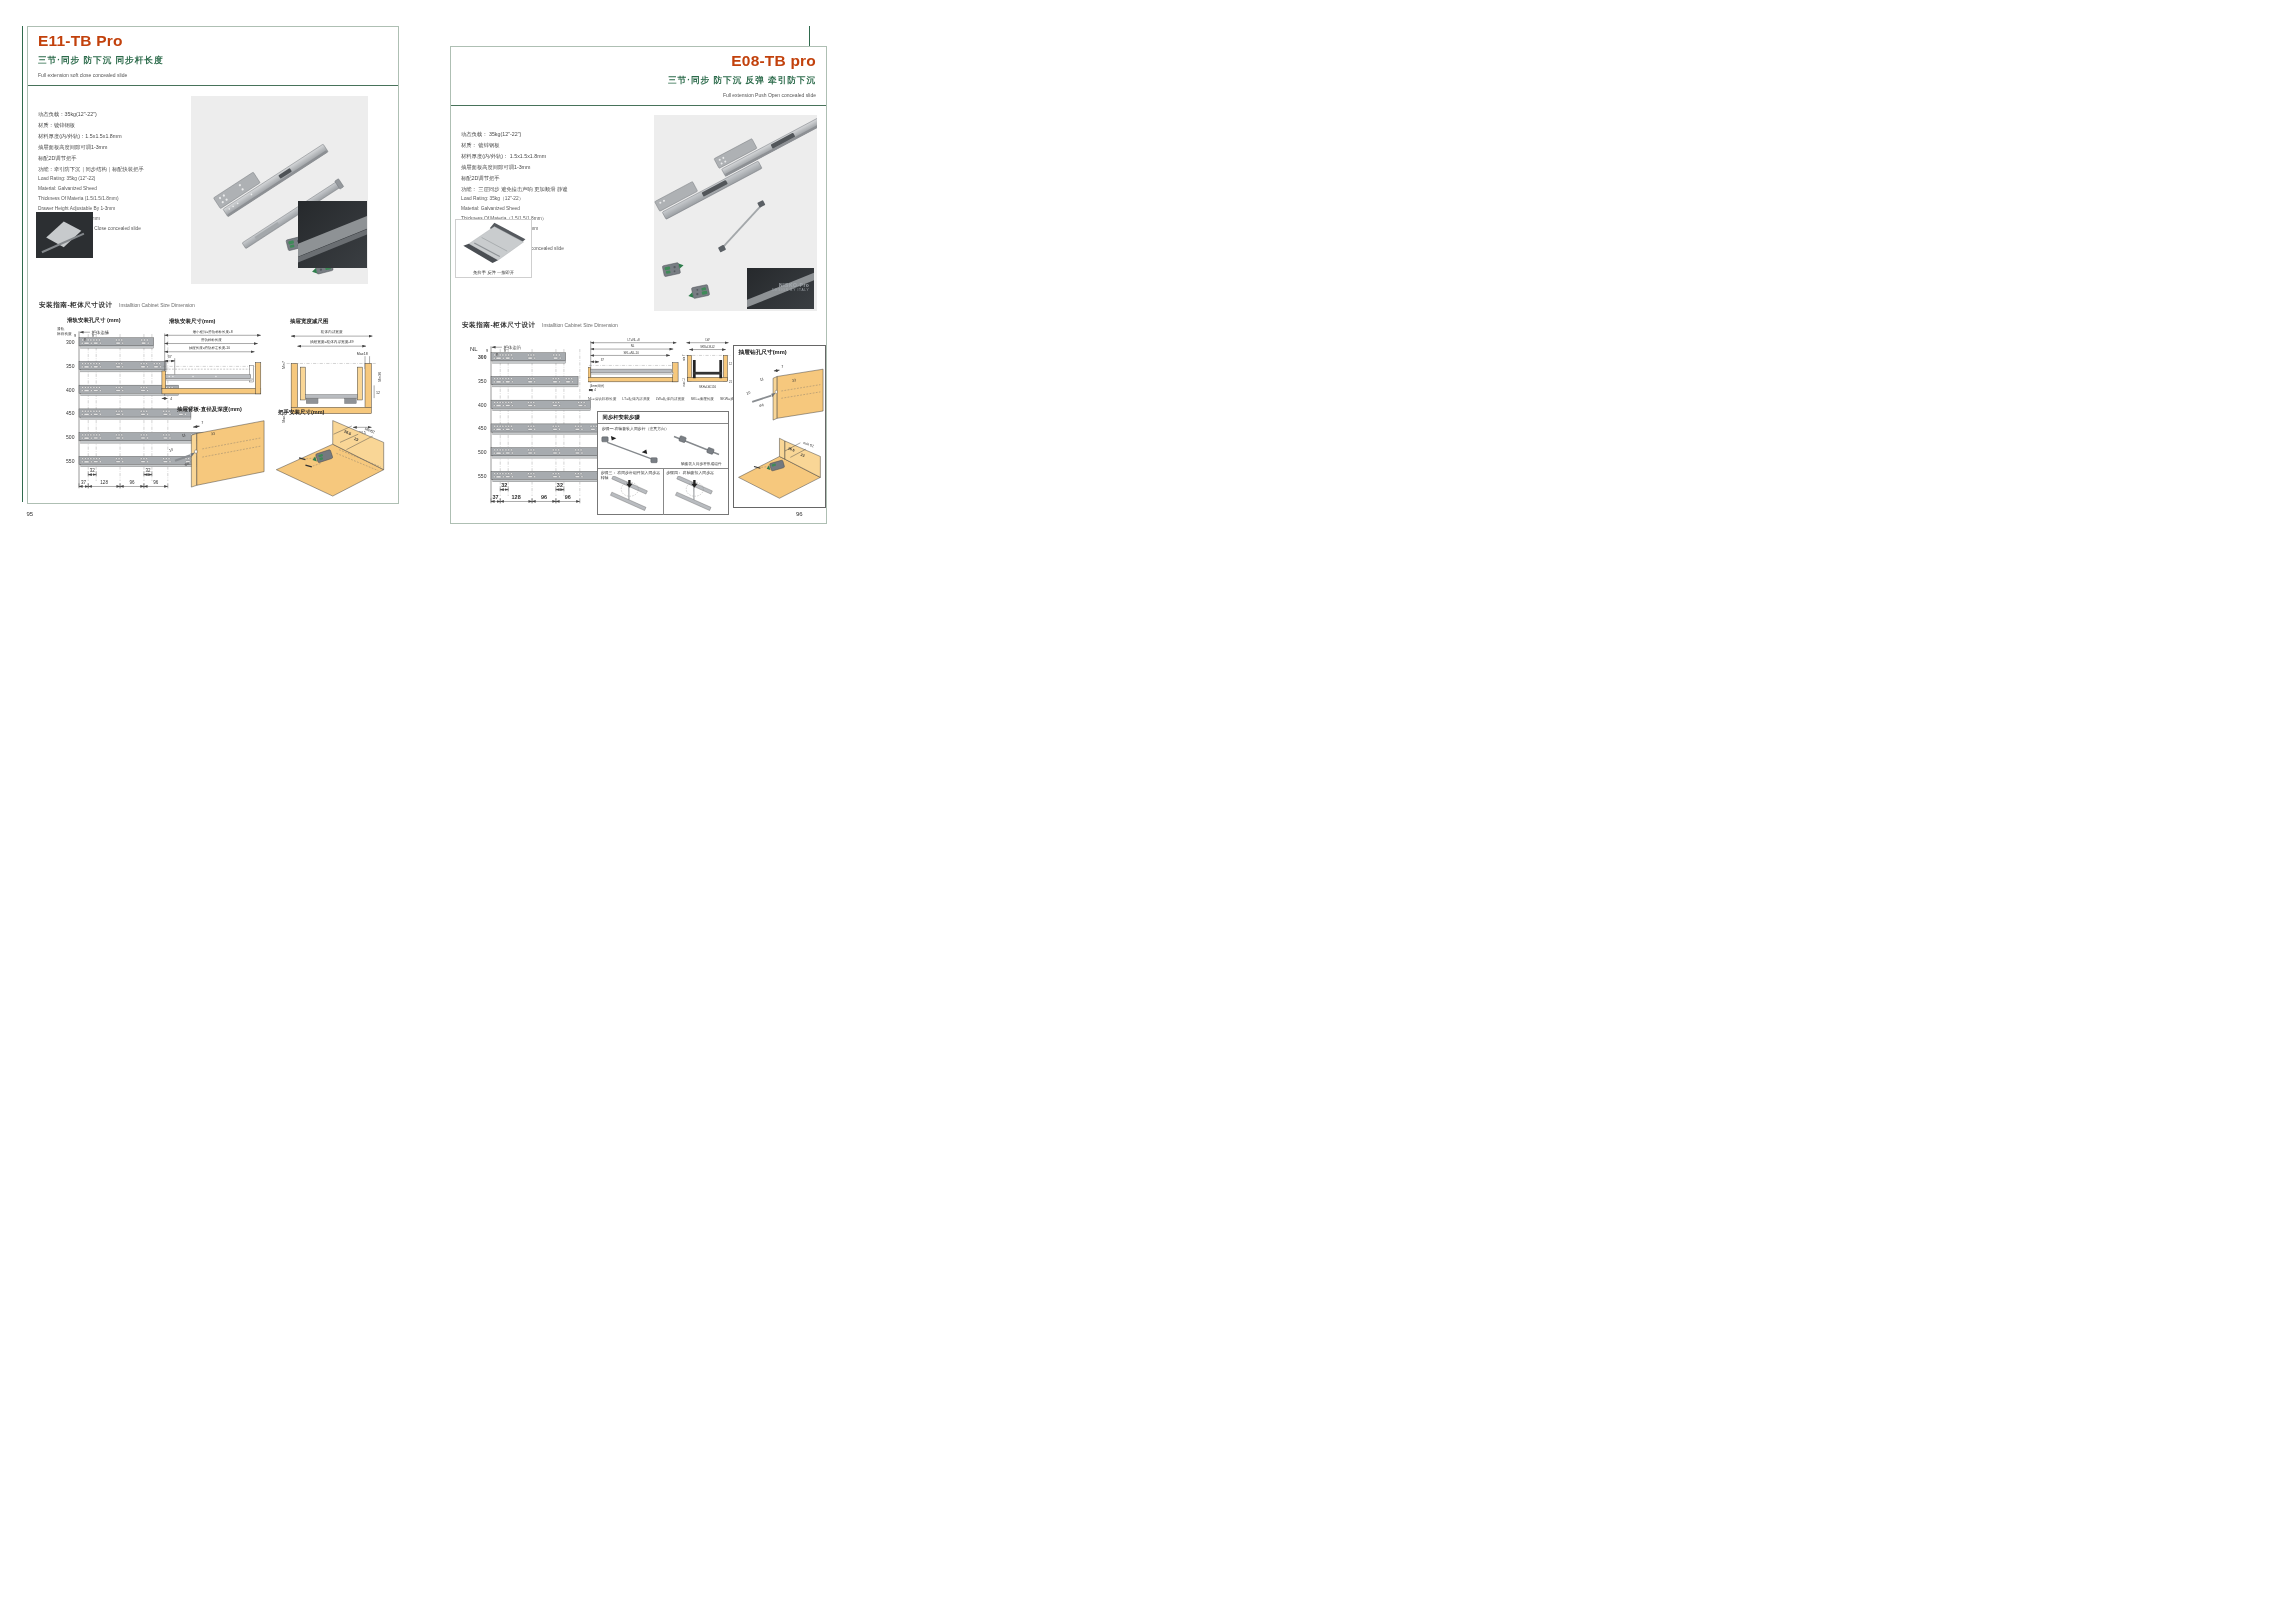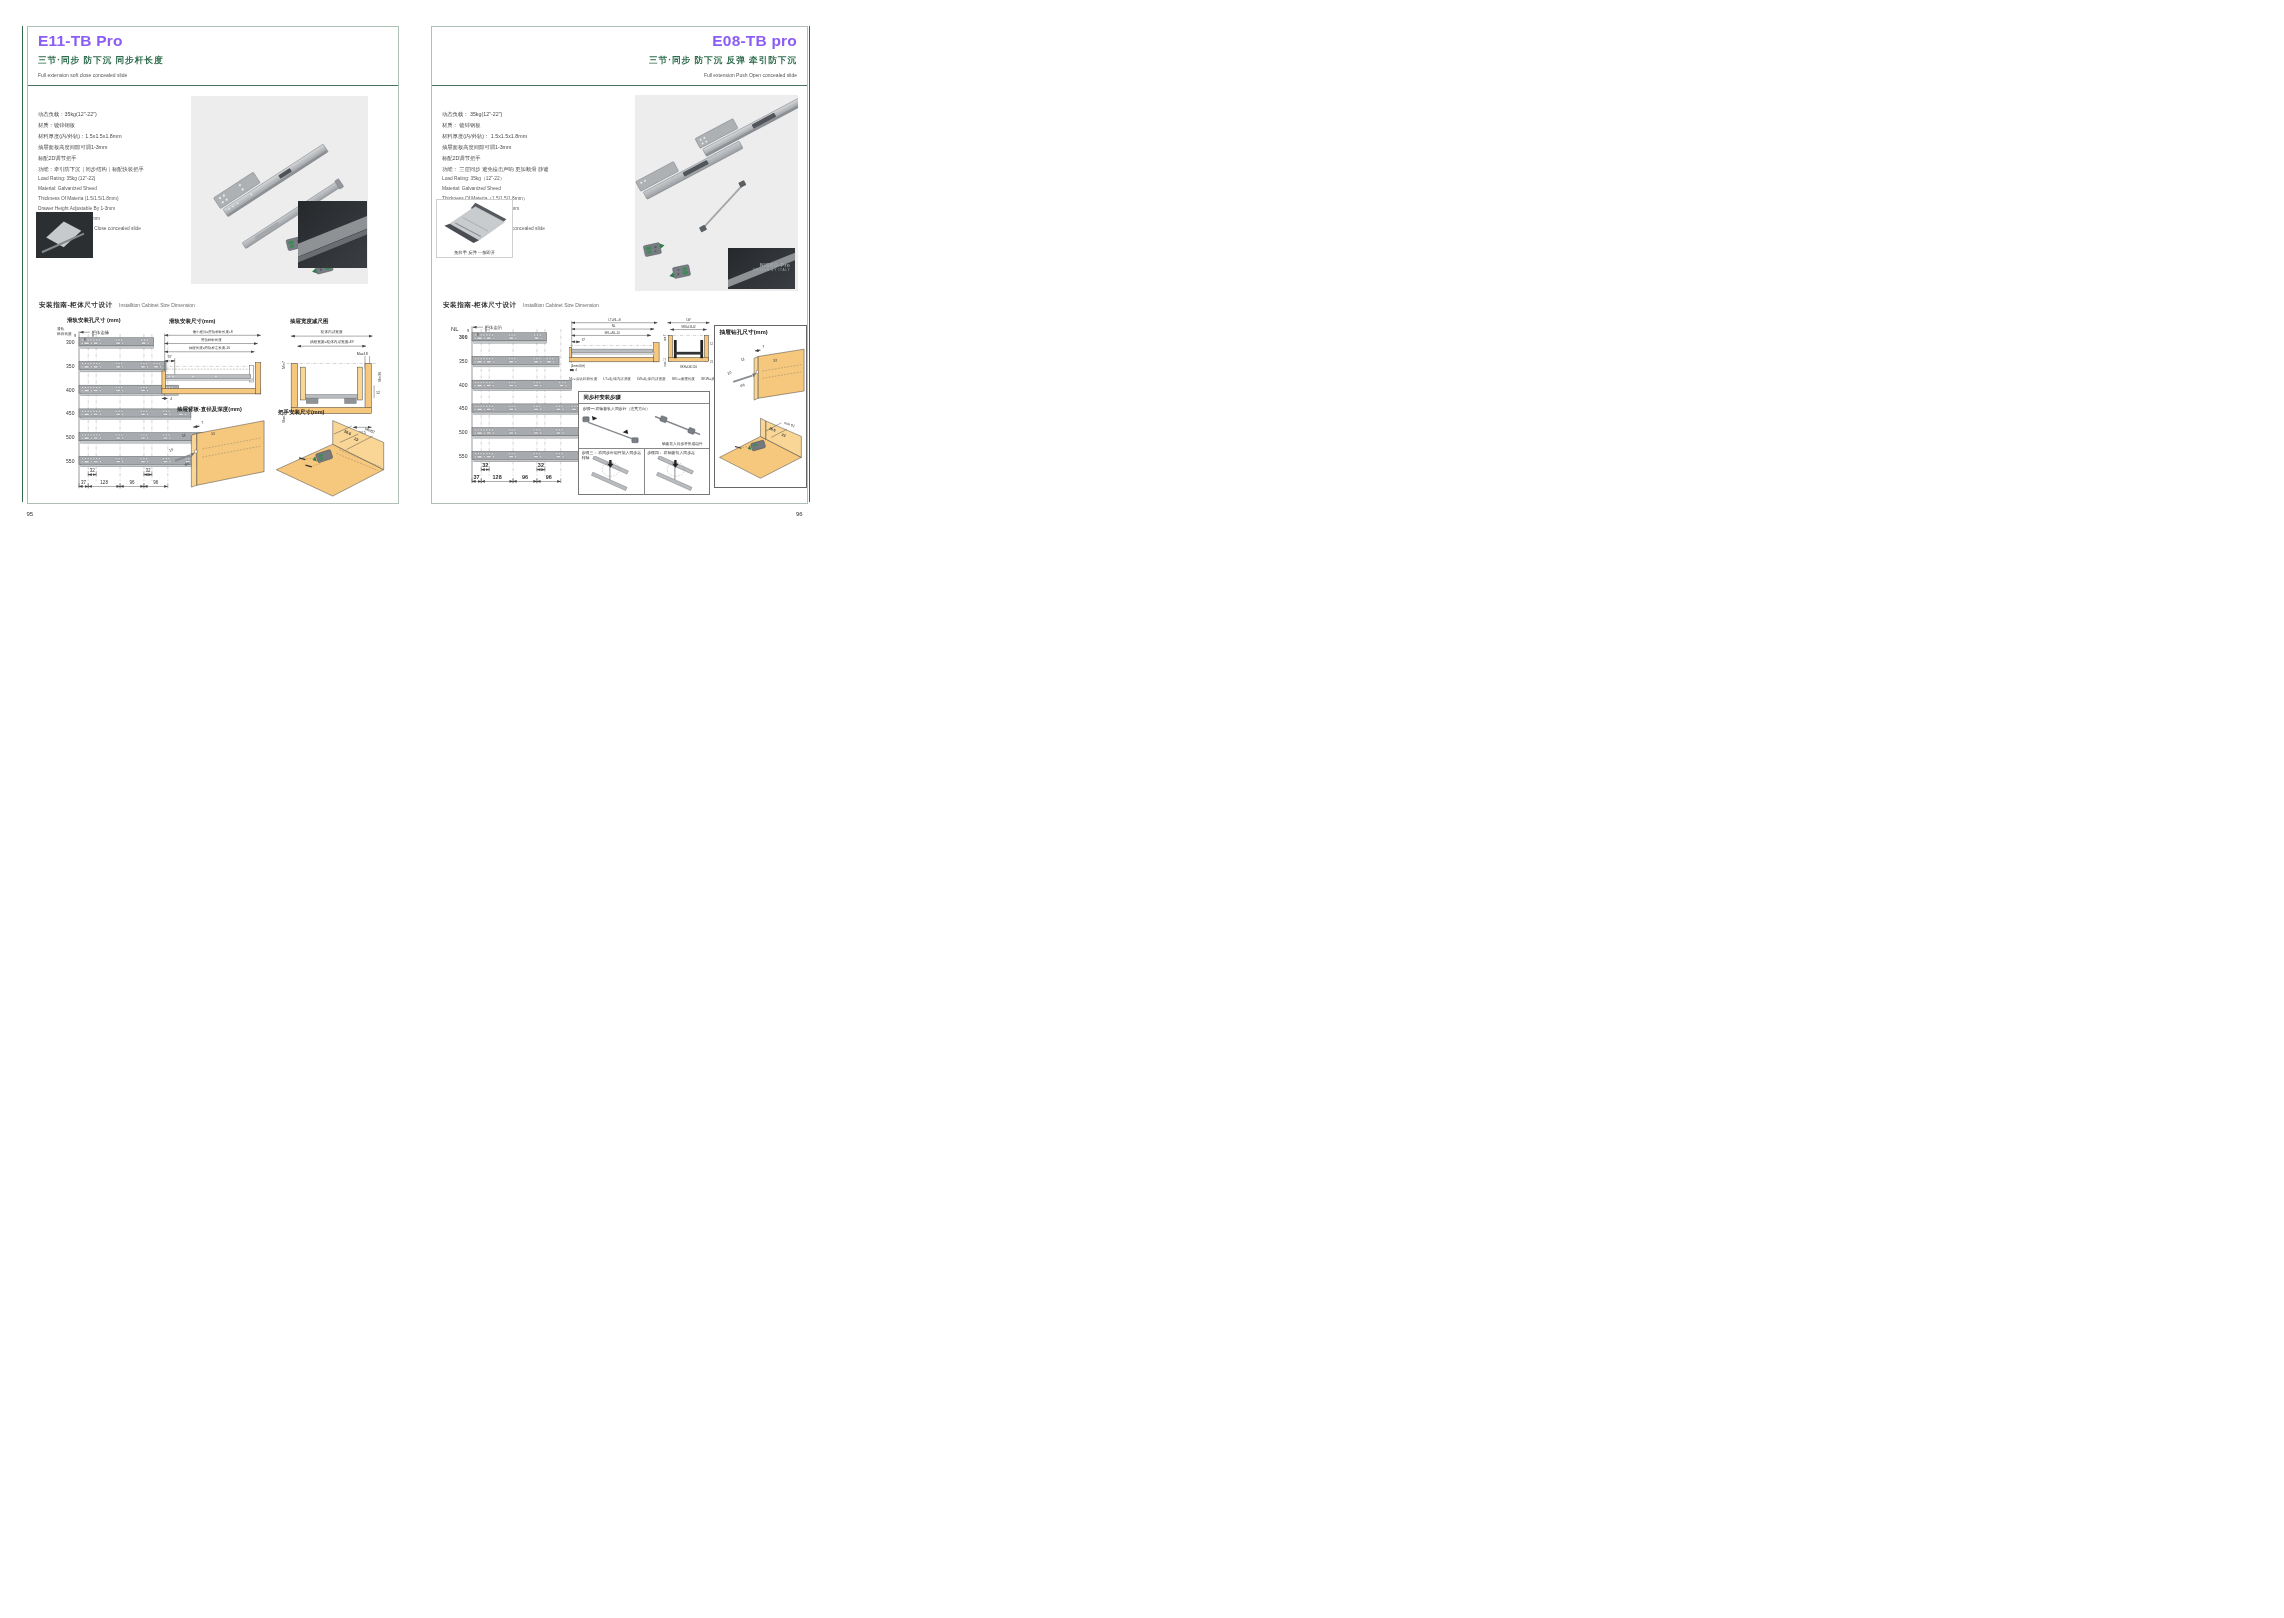--- a/index.html
+++ b/index.html
@@ -1,23 +1,23 @@
 <!DOCTYPE html>
 <html style="font-size:7.3px"><head>
 <meta charset="utf-8">
 <style>
   html,body{margin:0;padding:0;background:#ffffff;}
   .canvas{position:relative;width:827px;height:539px;background:#fff;
           font-family:"Liberation Sans","DejaVu Sans",sans-serif;color:#3a3a3a;overflow:hidden;}
   .edge-line{position:absolute;top:25.6px;height:476px;width:0.9px;background:#2f6a4d;}
   .page{position:absolute;top:25.6px;height:476px;border:0.5px solid #aebfb3;background:#fff;}
   .page-left{left:27px;width:370px;}
-  .page-right{left:431px;width:375px;}
+  .page-right{left:450px;width:375px;margin-top:20px;}
   .hdr{position:absolute;left:0;top:0;right:0;height:58px;border-bottom:0.9px solid #48725a;}
-  .hdr .title{position:absolute;top:5.5px;font-size:15.5px;font-weight:bold;color:#8b5cf6;letter-spacing:0.2px;}
+  .hdr .title{position:absolute;top:5.5px;font-size:15.5px;font-weight:bold;color:#c2410c;letter-spacing:0.2px;}
   .hdr .sub-cn{position:absolute;top:28px;font-size:8.7px;font-weight:600;color:#2c6b4b;letter-spacing:0.9px;}
   .hdr .sub-en{position:absolute;top:45px;font-size:5px;color:#555;}
   .hdr.al{ } .hdr.al .title,.hdr.al .sub-cn,.hdr.al .sub-en{left:10px;}
   .hdr.ar .title,.hdr.ar .sub-cn,.hdr.ar .sub-en{right:10px;text-align:right;}
   .specs-cn{position:absolute;left:10px;top:82px;}
   .specs-cn .ln{font-size:5.3px;line-height:11px;color:#4a4a4a;white-space:nowrap;}
   .specs-en{position:absolute;left:10px;top:147px;}
   .specs-en .ln{font-size:4.8px;line-height:10px;color:#5a5a5a;white-space:nowrap;}
   .photo{position:absolute;background:#ededed;}
   .photo svg{position:absolute;left:0;top:0;}

